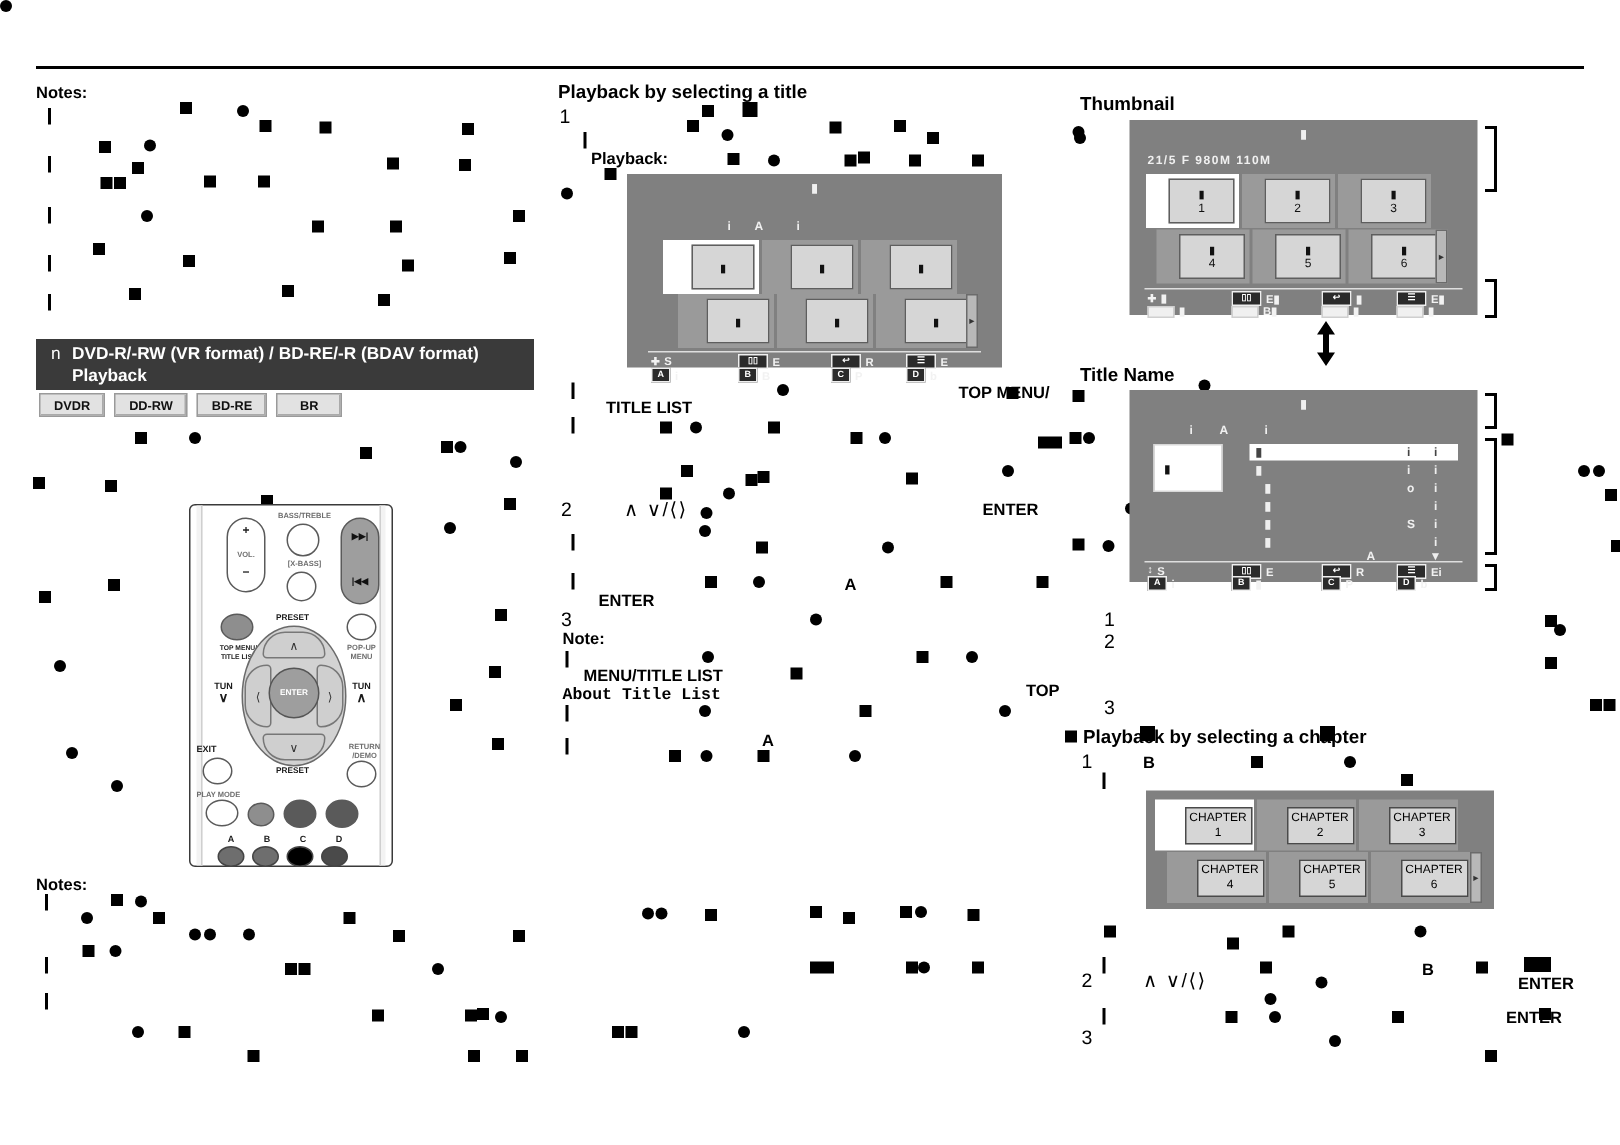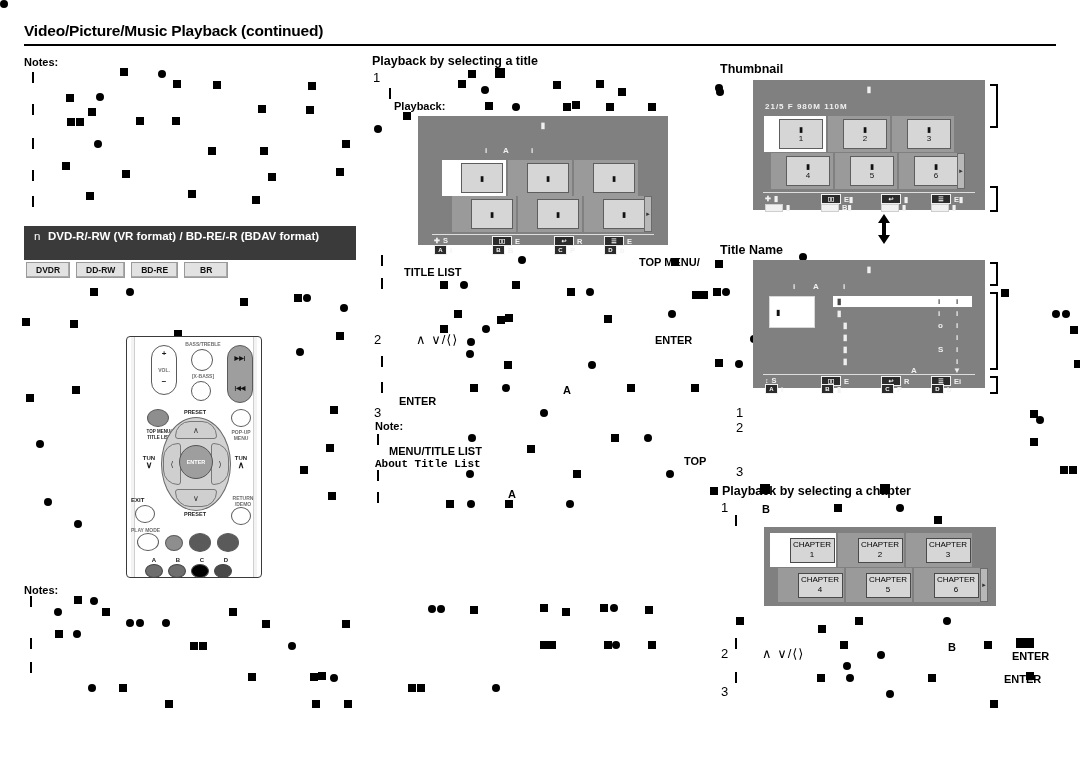--- a/index.html
+++ b/index.html
@@ -139,21 +139,20 @@
     position: absolute; left: 0; right: 0; top: 736px; text-align: center;
     font-size: 11px; font-weight: bold;
   }
   .arrowglyph { position:absolute; font-size: 13px; font-weight: normal; letter-spacing:1px; }
 </style>
 </head>
 <body>
 
 <div class="page">
 
-  <div class="page-title">Video/Picture/Music Playback (continued)</div>
   <div class="title-rule"></div>
 
   <div class="lbl" style="left:24px; top:56px;">Notes:</div>
 
   <div class="bulletbar" style="left:32px; top:72px;"></div>
   <div class="mk sq" style="left:120px; top:68px;"></div>
   <div class="mk ci" style="left:158px; top:70px;"></div>
   <div class="mk sq" style="left:173px; top:80px;"></div>
   <div class="mk sq" style="left:213px; top:81px;"></div>
   <div class="mk sq" style="left:308px; top:82px;"></div>
@@ -177,20 +176,21 @@
   <div class="mk sq" style="left:268px; top:173px;"></div>
   <div class="mk sq" style="left:336px; top:168px;"></div>
   <div class="bulletbar" style="left:32px; top:170px;"></div>
   <div class="mk sq" style="left:86px; top:192px;"></div>
   <div class="mk sq" style="left:188px; top:190px;"></div>
   <div class="mk sq" style="left:252px; top:196px;"></div>
   <div class="bulletbar" style="left:32px; top:196px;"></div>
 
   <div class="banner">
     <span class="n">n</span><span>DVD-R/-RW (VR format) / BD-RE/-R (BDAV format)</span>
+    <span class="l2">Playback</span>
   </div>
 
   <div class="badges">
     <div class="badge">DVDR</div>
     <div class="badge">DD-RW</div>
     <div class="badge">BD-RE</div>
     <div class="badge">BR</div>
   </div>
 
   <div class="mk sq" style="left:90px; top:288px;"></div>

